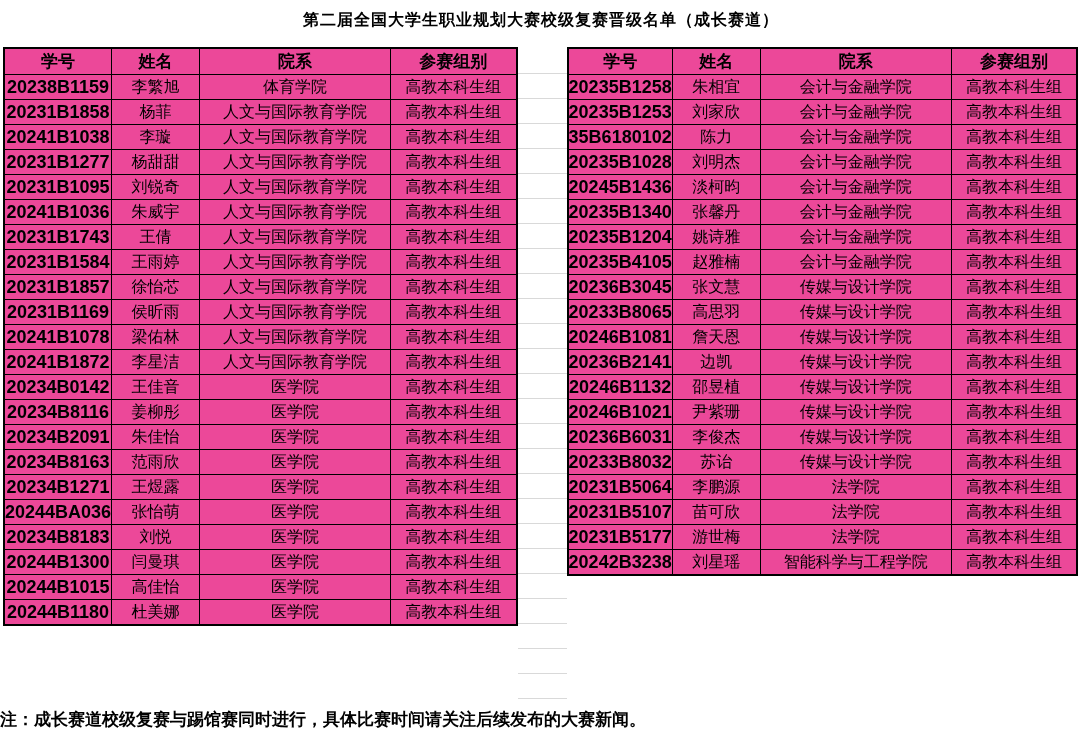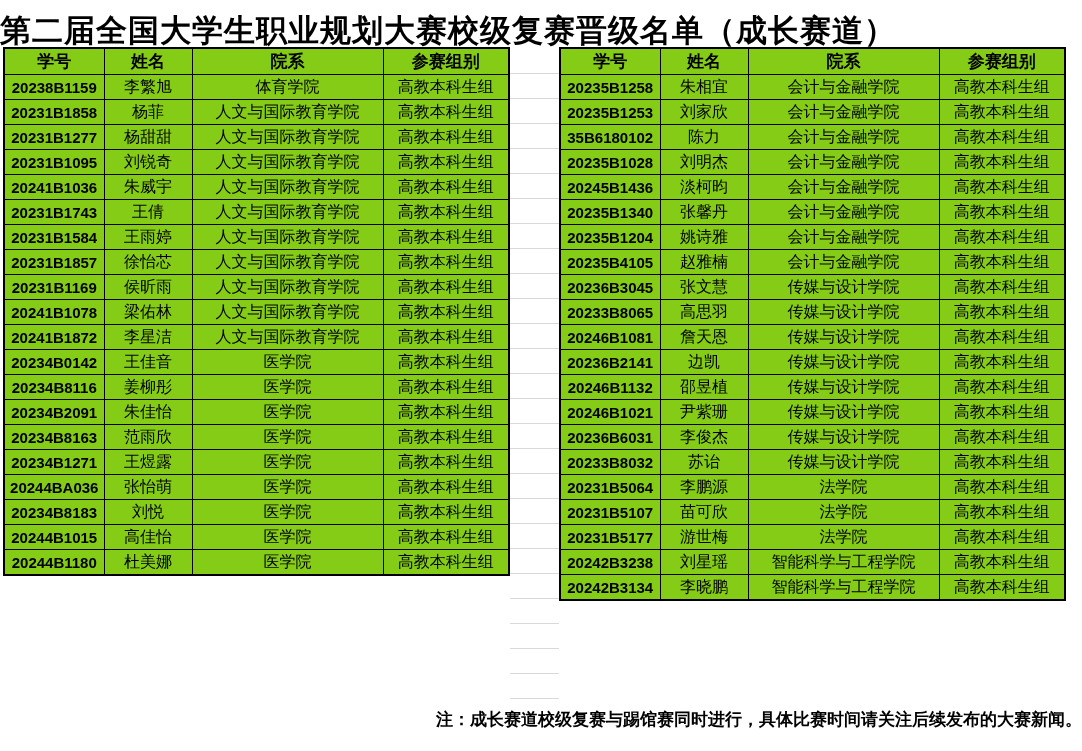--- a/index.html
+++ b/index.html
@@ -2,43 +2,43 @@
 <html><head>
 <meta charset="utf-8">
 <style>
   html,body{margin:0;padding:0;}
   body{
     width:1082px;height:751px;background:#ffffff;position:relative;
     font-family:"Liberation Sans","DejaVu Sans",sans-serif;color:#000;
     overflow:hidden;
   }
   .title{
-    position:absolute;top:10px;left:0;width:1082px;text-align:left;
-    font-size:31px;font-weight:bold;letter-spacing:1px;margin:0;
+    position:absolute;top:10px;left:0;width:1082px;text-align:center;
+    font-size:16px;font-weight:bold;letter-spacing:1px;margin:0;
   }
   .tables-wrap{position:absolute;top:47px;left:3px;display:flex;align-items:flex-start;}
-  table{border-collapse:collapse;table-layout:fixed;border:2px solid #000;background:#84cc16;}
+  table{border-collapse:collapse;table-layout:fixed;border:2px solid #000;background:#ec4899;}
   .c-id{width:100px;}
   .c-name{width:88px;}
   .c-dept{width:191px;}
   .c-group{width:126px;}
   th,td{
     border:1px solid #000;text-align:center;vertical-align:middle;
     padding:0;overflow:hidden;white-space:nowrap;
   }
   th{height:25px;font-size:17px;font-weight:bold;}
   td{height:24px;font-size:16px;font-weight:500;}
-  td.id-cell{font-size:15px;font-weight:bold;font-family:"Liberation Sans",sans-serif;}
+  td.id-cell{font-size:18px;font-weight:bold;font-family:"Liberation Sans",sans-serif;}
   .gap{
     width:49px;height:652px;align-self:stretch;
     background-image:repeating-linear-gradient(to bottom,#ffffff 0px,#ffffff 24px,#d9d9d9 24px,#d9d9d9 25px);
     background-position:0 2px;
   }
   .note{
-    position:absolute;top:708px;left:0;width:1082px;text-align:right;
+    position:absolute;top:708px;left:0;width:1082px;text-align:left;
     font-size:17px;font-weight:bold;
   }
 </style>
 </head>
 <body>
 
 <h1 class="title">第二届全国大学生职业规划大赛校级复赛晋级名单（成长赛道）</h1>
 
 <div class="tables-wrap">
   <table>
@@ -63,20 +63,26 @@
           <td>体育学院</td>
           <td>高教本科生组</td>
         </tr>
         <tr>
           <td class="id-cell">20231B1858</td>
           <td>杨菲</td>
           <td>人文与国际教育学院</td>
           <td>高教本科生组</td>
         </tr>
         <tr>
+          <td class="id-cell">20241B1038</td>
+          <td>李璇</td>
+          <td>人文与国际教育学院</td>
+          <td>高教本科生组</td>
+        </tr>
+        <tr>
           <td class="id-cell">20231B1277</td>
           <td>杨甜甜</td>
           <td>人文与国际教育学院</td>
           <td>高教本科生组</td>
         </tr>
         <tr>
           <td class="id-cell">20231B1095</td>
           <td>刘锐奇</td>
           <td>人文与国际教育学院</td>
           <td>高教本科生组</td>
@@ -155,20 +161,26 @@
         </tr>
         <tr>
           <td class="id-cell">20244BA036</td>
           <td>张怡萌</td>
           <td>医学院</td>
           <td>高教本科生组</td>
         </tr>
         <tr>
           <td class="id-cell">20234B8183</td>
           <td>刘悦</td>
+          <td>医学院</td>
+          <td>高教本科生组</td>
+        </tr>
+        <tr>
+          <td class="id-cell">20244B1300</td>
+          <td>闫曼琪</td>
           <td>医学院</td>
           <td>高教本科生组</td>
         </tr>
         <tr>
           <td class="id-cell">20244B1015</td>
           <td>高佳怡</td>
           <td>医学院</td>
           <td>高教本科生组</td>
         </tr>
         <tr>
@@ -311,23 +323,17 @@
           <td>游世梅</td>
           <td>法学院</td>
           <td>高教本科生组</td>
         </tr>
         <tr>
           <td class="id-cell">20242B3238</td>
           <td>刘星瑶</td>
           <td>智能科学与工程学院</td>
           <td>高教本科生组</td>
         </tr>
-        <tr>
-          <td class="id-cell">20242B3134</td>
-          <td>李晓鹏</td>
-          <td>智能科学与工程学院</td>
-          <td>高教本科生组</td>
-        </tr>
       </tbody>
   </table>
 </div>
 
 <div class="note">注：成长赛道校级复赛与踢馆赛同时进行，具体比赛时间请关注后续发布的大赛新闻。</div>
 
 </body></html>

